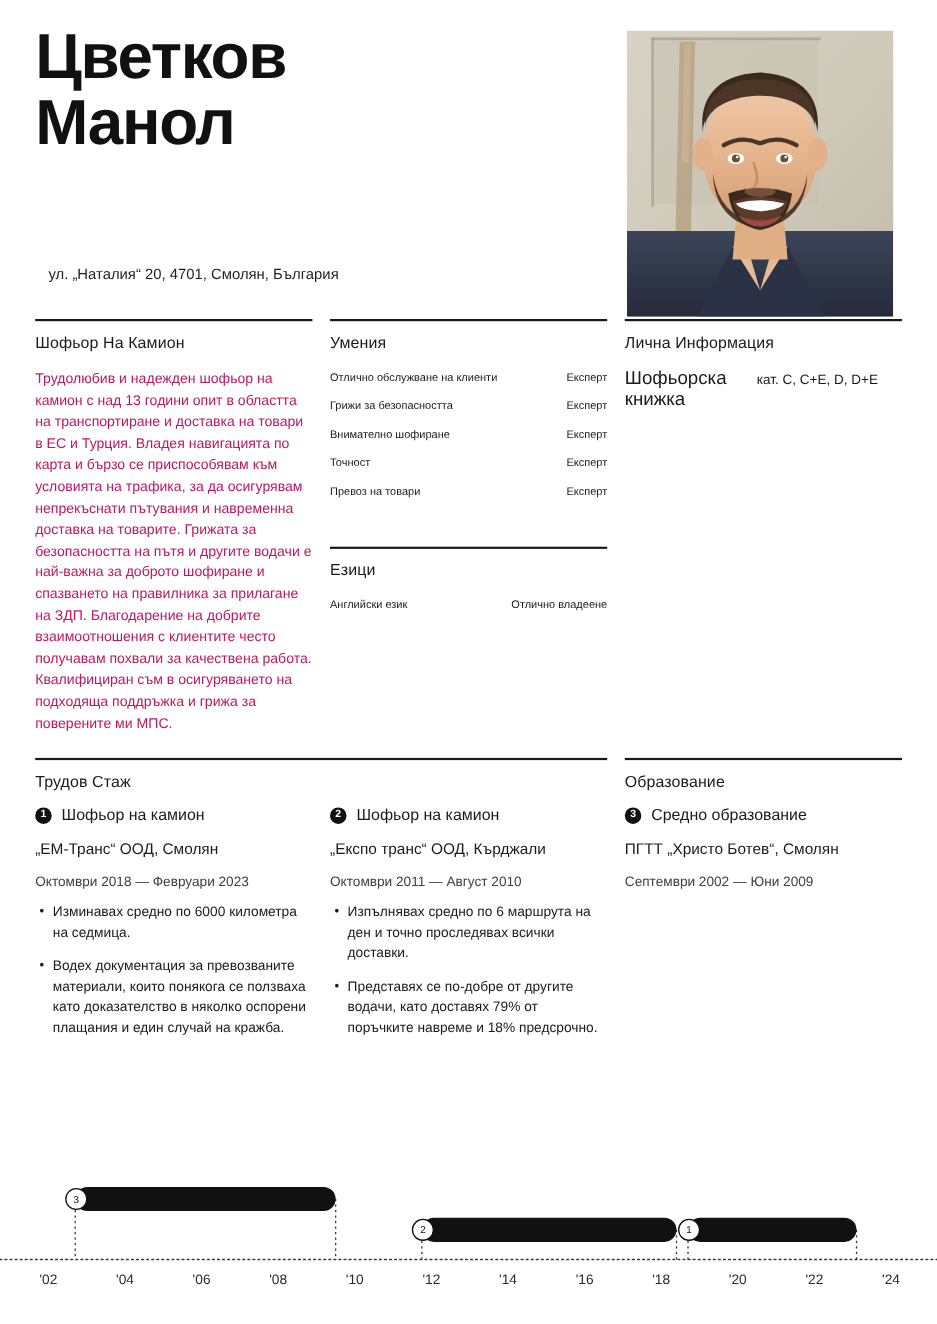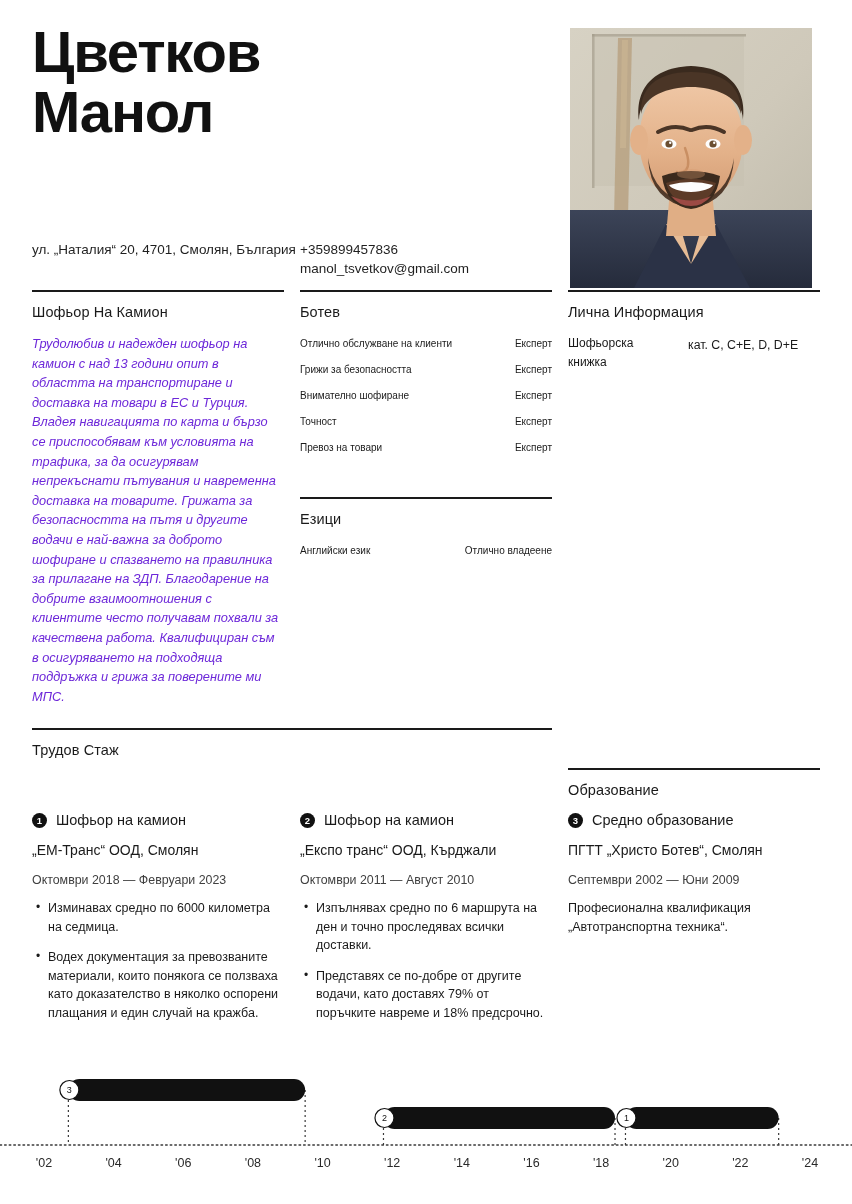--- a/index.html
+++ b/index.html
@@ -22,57 +22,57 @@
   }
   .name .ln { display: block; }
   .photo {
     position: absolute; left: 570px; top: 28px;
     width: 242px; height: 260px;
     overflow: hidden; background: #cfcabc;
   }
   .photo svg { display: block; width: 242px; height: 260px; }
 
   .contact {
-    position: absolute; left: 32px; top: 240px;
+    position: absolute; left: 44px; top: 240px;
     display: flex; gap: 0; width: 540px;
   }
   .contact .cblock { font-size: 13.5px; line-height: 19px; color: #1f1f1f; }
   .contact .cblock.addr { width: 268px; }
   .contact .cblock.reach { width: 260px; }
 
   
   .band { position: relative; padding: 0 32px; }
   .cols { display: flex; }
   .col { width: 252px; }
   .col + .col { margin-left: 16px; }
   .rule { border-top: 2px solid #1a1a1a; width: 100%; }
   .sec-title {
     font-size: 14.5px; font-weight: 400; color: #1a1a1a;
     margin-top: 12px; margin-bottom: 14px; letter-spacing: .1px;
   }
-  .summary { font-size: 12.8px; line-height: 19.6px; color: #6d28d9; font-style: italic; }
+  .summary { font-size: 12.8px; line-height: 19.6px; color: #be185d; }
 
   
   .kv { display: flex; justify-content: space-between; align-items: flex-end;
         font-size: 10px; line-height: 19px; margin-bottom: 7px; gap: 10px; }
   .kv .k { flex: 1 1 auto; }
   .kv .v { flex: 0 0 auto; white-space: nowrap; }
 
   .sub-block { margin-top: 40px; }
 
   
   .pi { display: flex; font-size: 12.8px; line-height: 19px; gap: 14px; }
-  .pi .pk { width: 106px; font-size: 12px; }
+  .pi .pk { width: 106px; font-size: 17px; }
   .pi .pv { flex: 1; font-size: 12.3px; padding-top: 2px; }
 
   
   .lower { position: relative; padding: 0 32px; margin-top: 22px; }
   .lower-head { display: flex; }
   .lower-head .lh-left { width: 520px; }
-  .lower-head .lh-right { width: 252px; margin-left: 16px; margin-top: 40px; }
+  .lower-head .lh-right { width: 252px; margin-left: 16px; }
   .lower-cols { display: flex; margin-top: 0; }
   .lcol { width: 252px; }
   .lcol + .lcol { margin-left: 16px; }
 
   .job-title { display: flex; align-items: center; gap: 9px;
                font-size: 14.5px; margin-bottom: 13px; }
   .badge {
     width: 15px; height: 15px; border-radius: 50%;
     background: #111; color: #fff; font-size: 9.5px; font-weight: 700;
     display: inline-flex; align-items: center; justify-content: center;
@@ -152,39 +152,35 @@
         <path d="M92 148 q29 -10 58 0 q-4 30 -29 33 q-25 -3 -29 -33 Z" fill="#3b2a1d"></path>
         <path d="M96 155 q25 -8 50 0 q-6 20 -25 22 q-19 -2 -25 -22 Z" fill="#5c3b28"></path>
         <path d="M99 157 q22 -6 44 0 q-4 6 -22 7 q-18 -1 -22 -7 Z" fill="#fdfdfd"></path>
         <path d="M101 168 q20 9 40 0 q-8 10 -20 10 q-12 0 -20 -10 Z" fill="#9c4a44"></path>
         <ellipse cx="121" cy="146" rx="14" ry="5" fill="#d89a70" opacity="0.35"></ellipse>
       </svg>
     </div>
 
     <div class="contact">
       <div class="cblock addr">ул. „Наталия“ 20, 4701, Смолян, България</div>
-      <div class="cblock reach">
-        <div>+359899457836</div>
-        <div>manol_tsvetkov@gmail.com</div>
-      </div>
     </div>
   </div>
 
   <div class="band">
     <div class="cols">
 
       <div class="col">
         <div class="rule"></div>
         <div class="sec-title">Шофьор На Камион</div>
         <div class="summary">Трудолюбив и надежден шофьор на камион с над 13 години опит в областта на транспортиране и доставка на товари в ЕС и Турция. Владея навигацията по карта и бързо се приспособявам към условията на трафика, за да осигурявам непрекъснати пътувания и навременна доставка на товарите. Грижата за безопасността на пътя и другите водачи е най-важна за доброто шофиране и спазването на правилника за прилагане на ЗДП. Благодарение на добрите взаимоотношения с клиентите често получавам похвали за качествена работа. Квалифициран съм в осигуряването на подходяща поддръжка и грижа за поверените ми МПС.</div>
       </div>
 
       <div class="col">
         <div class="rule"></div>
-        <div class="sec-title">Ботев</div>
+        <div class="sec-title">Умения</div>
 
         <div class="kv">
           <div class="k">Отлично обслужване на клиенти</div>
           <div class="v">Експерт</div>
         </div>
         <div class="kv">
           <div class="k">Грижи за безопасността</div>
           <div class="v">Експерт</div>
         </div>
         <div class="kv">
@@ -262,21 +258,20 @@
         </ul>
       </div>
 
       <div class="lcol">
         <div class="job-title">
           <span class="badge">3</span>
           <span>Средно образование</span>
         </div>
         <div class="org">ПГТТ „Христо Ботев“, Смолян</div>
         <div class="dates">Септември 2002 — Юни 2009</div>
-        <div class="edu-note">Професионална квалификация „Автотранспортна техника“.</div>
       </div>
     </div>
   </div>
 
   <div class="timeline">
     <svg class="tl-svg" width="852" height="144" viewBox="0 0 852 144" xmlns="http://www.w3.org/2000/svg" id="tl">
         <line x1="0" y1="85" x2="852" y2="85" stroke="#3a3a3a" stroke-width="1.4" stroke-dasharray="1.6 3" stroke-linecap="round"></line>
         <text x="44" y="107" text-anchor="middle" class="tick-lbl">'02</text>
         <text x="113.63636363636364" y="107" text-anchor="middle" class="tick-lbl">'04</text>
         <text x="183.27272727272728" y="107" text-anchor="middle" class="tick-lbl">'06</text>

